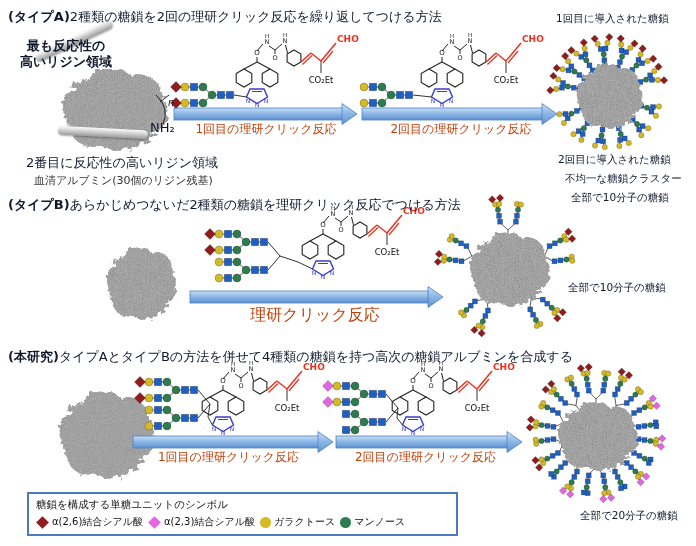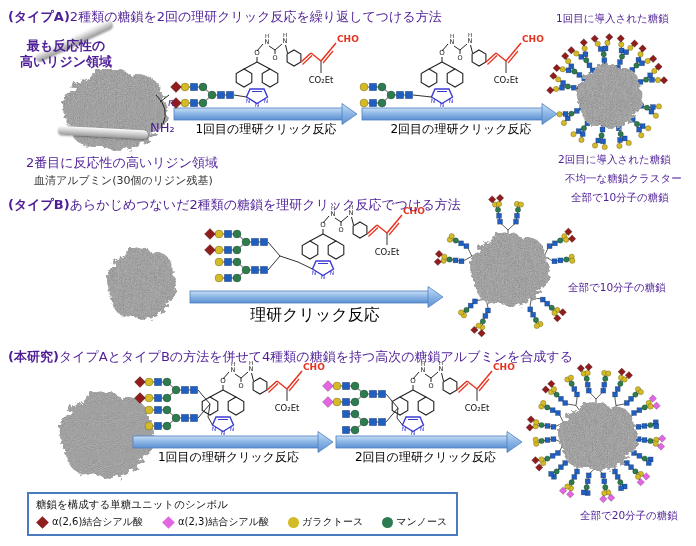--- a/index.html
+++ b/index.html
@@ -1,31 +1,31 @@
 <!DOCTYPE html>
 <html><head>
 <meta charset="utf-8">
 <style>
   *{margin:0;padding:0;box-sizing:border-box}
   html,body{background:#fff}
   #stage{position:relative;width:696px;height:546px;background:#fff;overflow:hidden;
          font-family:"DejaVu Sans","Liberation Sans",sans-serif;color:#111}
   svg{position:absolute;left:0;top:0;font-family:"DejaVu Sans","Liberation Sans",sans-serif}
-  .lbl{position:absolute;line-height:1.25;white-space:nowrap;color:#4c1d95}
+  .lbl{position:absolute;line-height:1.25;white-space:nowrap;color:#0f172a}
   .title{font-size:13px}
   .title b{font-weight:bold}
   .pre{white-space:pre-line}
-  .blue{color:#000000}
+  .blue{color:#c2410c}
   .center{text-align:center}
   .bar{position:absolute;height:9px;border-radius:5px;
        background:linear-gradient(180deg,#fdfdfd 0%,#d2d2d2 45%,#9a9a9a 100%);
        box-shadow:0 1px 2px rgba(0,0,0,.35)}
   #legend{position:absolute;left:27px;top:492px;width:431px;height:44px;border:2px solid #4a7bbf;
           background:#fff;padding:4px 7px;font-size:10.5px}
-  .lg-items{display:flex;gap:19px;font-size:10px;white-space:nowrap;margin-top:3px}
+  .lg-items{display:flex;gap:5px;font-size:10px;white-space:nowrap;margin-top:3px}
   .lg-item{display:flex;align-items:center;gap:3px}
   .gly{display:inline-block;flex:none}
   .gly.circle{width:11px;height:11px;border-radius:50%}
   .gly.square{width:10px;height:10px}
   .gly.diamond{width:9px;height:9px;transform:rotate(45deg);margin:0 2px}
 </style>
 </head>
 <body>
 
 <div id="stage">

